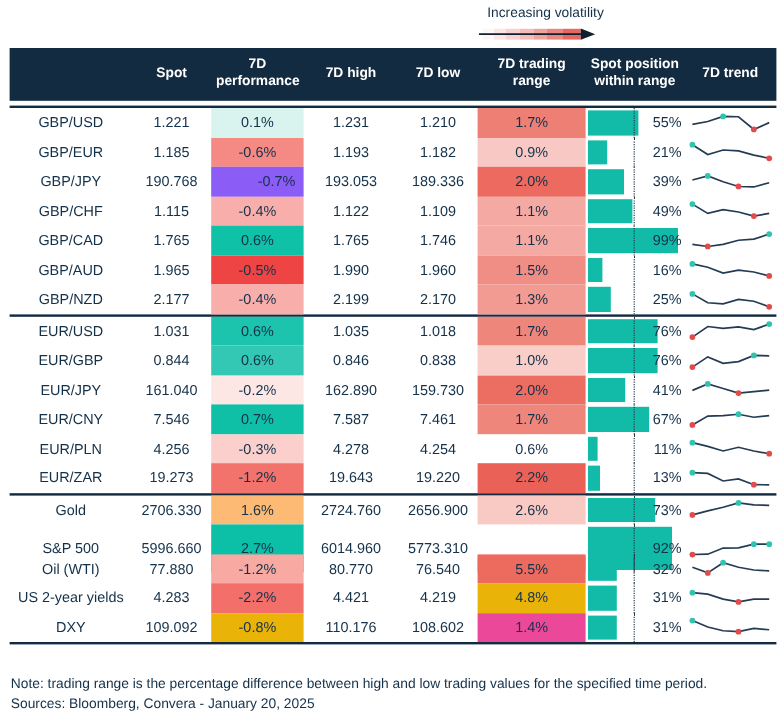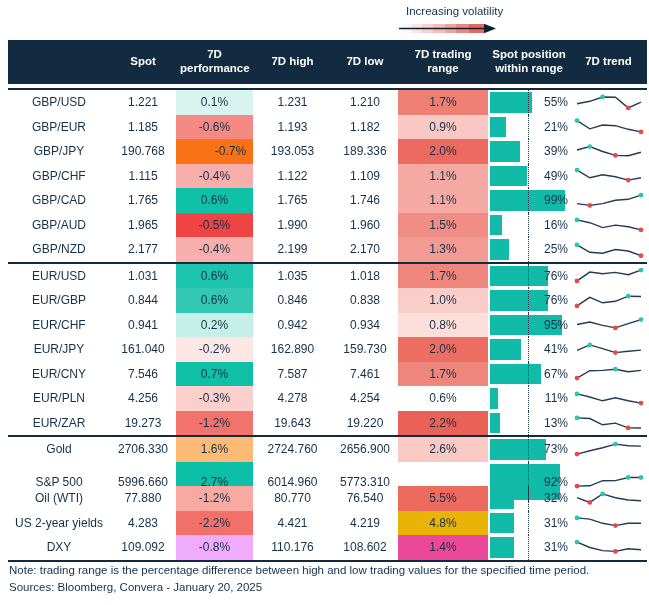--- a/index.html
+++ b/index.html
@@ -104,21 +104,21 @@
             <svg width="70" height="21">
               <polyline points="3.0,4.6 15.8,12.8 28.6,9.0 41.4,9.7 54.2,13.3 67.0,15.9" fill="none" stroke="#243b53" stroke-width="1.4"></polyline>
               <circle cx="3.0" cy="4.6" r="2.4" fill="#2ec4b0"></circle>
               <circle cx="67.0" cy="15.9" r="2.4" fill="#e04b4b"></circle>
             </svg>
           </div>
         </div>
         <div class="row">
           <div class="cell c-label">GBP/JPY</div>
           <div class="cell c-num">190.768</div>
-          <div class="cell c-perf" style="background: #f97316; padding-left: 32px;">-0.7%</div>
+          <div class="cell c-perf" style="background: #8b5cf6; padding-left: 32px;">-0.7%</div>
           <div class="cell c-num">193.053</div>
           <div class="cell c-num">189.336</div>
           <div class="cell c-range" style="background: rgb(236, 106, 95);">2.0%</div>
           <div class="cell c-pos">
             <div class="bar" style="width: 29.6px; background: rgb(18, 187, 168);"></div>
             <div class="vline"></div>
             <div class="pos-label">39%</div>
           </div>
           <div class="cell c-trend">
             <svg width="70" height="21">
@@ -243,40 +243,20 @@
           </div>
           <div class="cell c-trend">
             <svg width="70" height="21">
               <polyline points="3.0,15.9 15.8,7.4 28.6,12.8 41.4,11.3 54.2,6.2 67.0,6.5" fill="none" stroke="#243b53" stroke-width="1.4"></polyline>
               <circle cx="54.2" cy="6.2" r="2.4" fill="#2ec4b0"></circle>
               <circle cx="3.0" cy="15.9" r="2.4" fill="#e04b4b"></circle>
             </svg>
           </div>
         </div>
         <div class="row">
-          <div class="cell c-label">EUR/CHF</div>
-          <div class="cell c-num">0.941</div>
-          <div class="cell c-perf" style="background: rgb(198, 239, 231);">0.2%</div>
-          <div class="cell c-num">0.942</div>
-          <div class="cell c-num">0.934</div>
-          <div class="cell c-range" style="background: rgb(252, 222, 218);">0.8%</div>
-          <div class="cell c-pos">
-            <div class="bar" style="width: 72.2px; background: rgb(18, 187, 168);"></div>
-            <div class="vline"></div>
-            <div class="pos-label">95%</div>
-          </div>
-          <div class="cell c-trend">
-            <svg width="70" height="21">
-              <polyline points="3.0,10.5 15.8,8.0 28.6,11.4 41.4,13.9 54.2,9.7 67.0,5.6" fill="none" stroke="#243b53" stroke-width="1.4"></polyline>
-              <circle cx="67.0" cy="5.6" r="2.4" fill="#2ec4b0"></circle>
-              <circle cx="41.4" cy="13.9" r="2.4" fill="#e04b4b"></circle>
-            </svg>
-          </div>
-        </div>
-        <div class="row">
           <div class="cell c-label">EUR/JPY</div>
           <div class="cell c-num">161.040</div>
           <div class="cell c-perf" style="background: rgb(253, 231, 229);">-0.2%</div>
           <div class="cell c-num">162.890</div>
           <div class="cell c-num">159.730</div>
           <div class="cell c-range" style="background: rgb(236, 110, 99);">2.0%</div>
           <div class="cell c-pos">
             <div class="bar" style="width: 31.2px; background: rgb(18, 187, 168);"></div>
             <div class="vline"></div>
             <div class="pos-label">41%</div>
@@ -427,21 +407,21 @@
             <svg width="70" height="21">
               <polyline points="3.0,5.9 15.8,7.1 28.6,11.3 41.4,13.6 54.2,11.3 67.0,11.3" fill="none" stroke="#243b53" stroke-width="1.4"></polyline>
               <circle cx="3.0" cy="5.9" r="2.4" fill="#2ec4b0"></circle>
               <circle cx="41.4" cy="13.6" r="2.4" fill="#e04b4b"></circle>
             </svg>
           </div>
         </div>
         <div class="row">
           <div class="cell c-label">DXY</div>
           <div class="cell c-num">109.092</div>
-          <div class="cell c-perf" style="background: #f0abfc;">-0.8%</div>
+          <div class="cell c-perf" style="background: #eab308;">-0.8%</div>
           <div class="cell c-num">110.176</div>
           <div class="cell c-num">108.602</div>
           <div class="cell c-range" style="background: #ec4899;">1.4%</div>
           <div class="cell c-pos">
             <div class="bar" style="width: 23.6px; background: rgb(18, 187, 168);"></div>
             <div class="vline"></div>
             <div class="pos-label">31%</div>
           </div>
           <div class="cell c-trend">
             <svg width="70" height="21">

